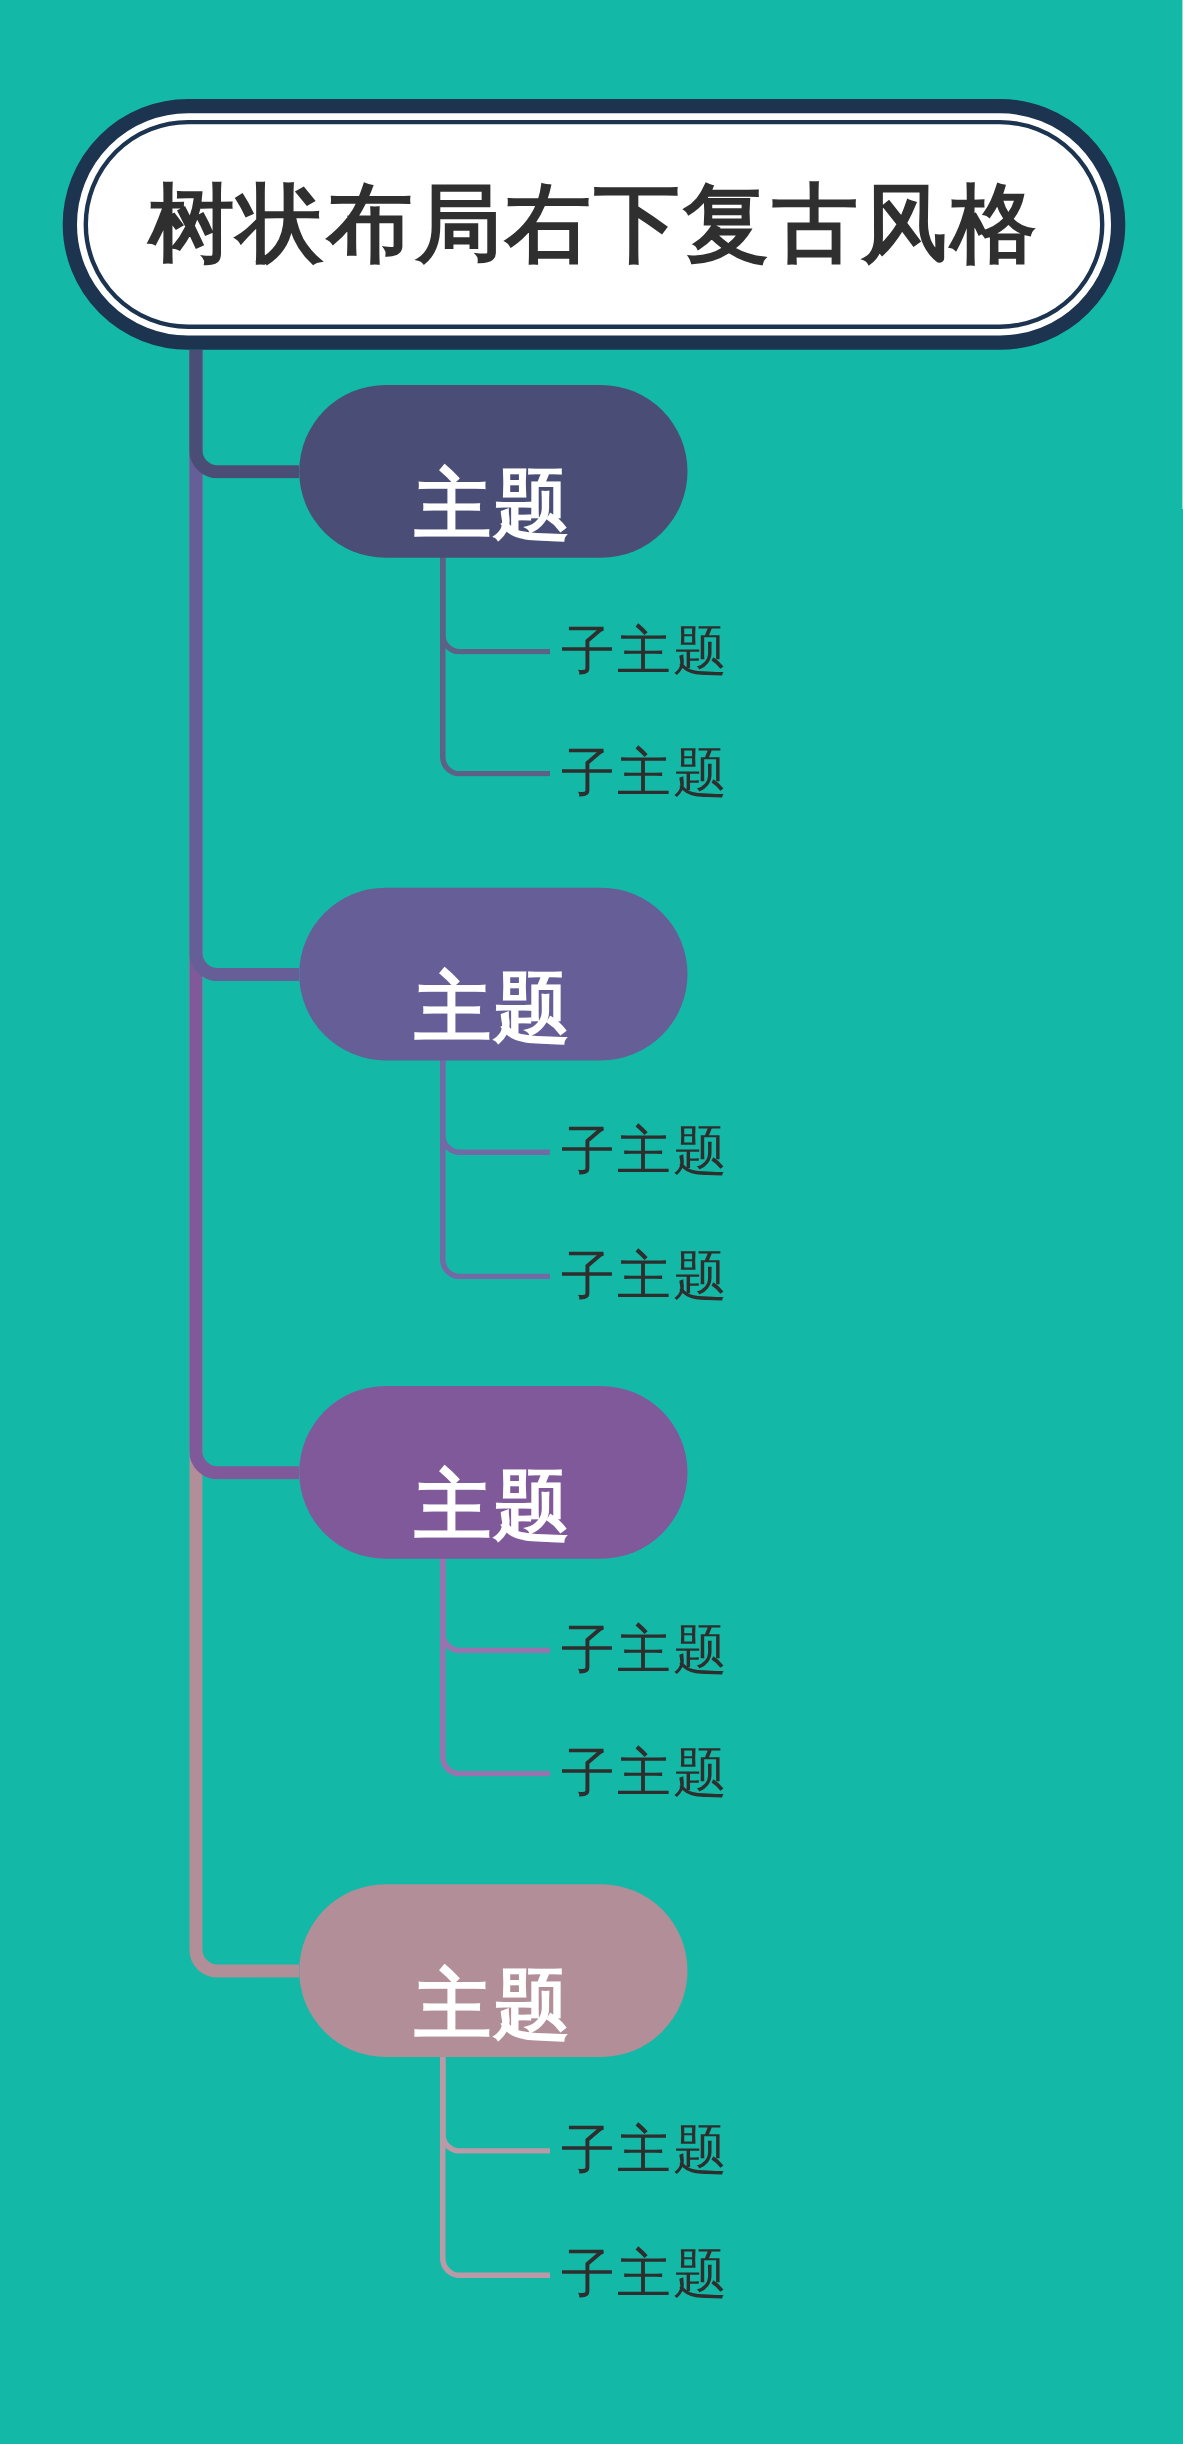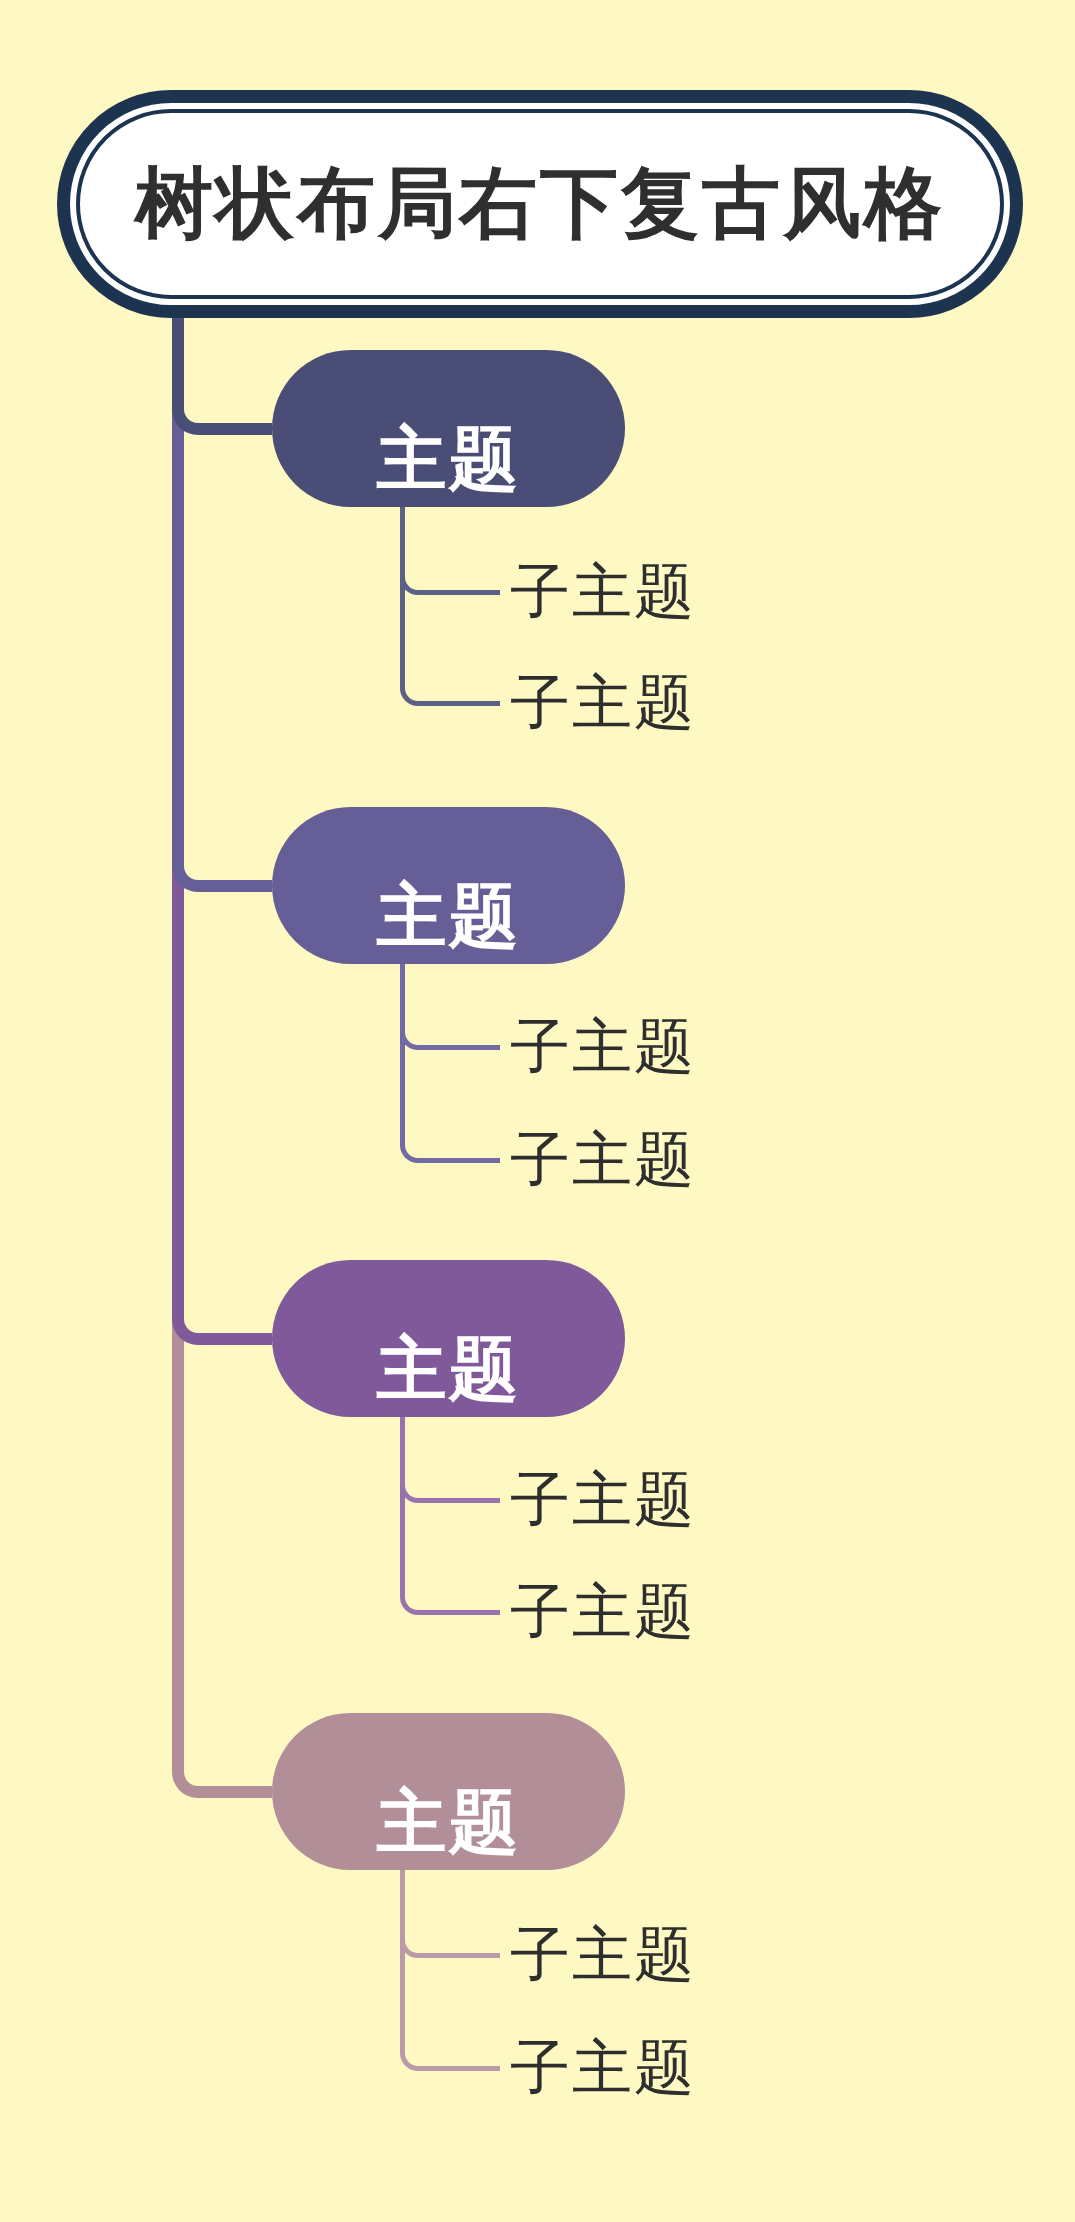--- a/index.html
+++ b/index.html
@@ -1,19 +1,19 @@
 <!DOCTYPE html>
 <html><head>
 <meta charset="utf-8">
 <style>
   html,body{margin:0;padding:0;background:#ffffff;}
   #canvas{
     position:relative;
     width:1075px;height:2222px;
-    background:#fef9c3;
+    background:#14b8a6;
     overflow:hidden;
     font-family:"Liberation Serif","DejaVu Serif",serif;
   }
   
   .root{
     position:absolute;left:57px;top:90px;width:966px;height:228px;
     box-sizing:border-box;border:13px solid #1c3450;border-radius:114px;
     background:#ffffff;z-index:30;
   }
   .root-inner{
@@ -52,21 +52,21 @@
     border-left:5px solid;border-bottom:5px solid;
     border-bottom-left-radius:18px;background:transparent;
   }
   #s11{top:505px;height:90px;z-index:6}  #s12{top:505px;height:201px;z-index:5}
   #s21{top:961px;height:89px;z-index:6}  #s22{top:961px;height:202px;z-index:5}
   #s31{top:1415px;height:88px;z-index:6} #s32{top:1415px;height:200px;z-index:5}
   #s41{top:1868px;height:90px;z-index:6} #s42{top:1868px;height:203px;z-index:5}
   
   .sublabel{
     position:absolute;left:510px;height:80px;line-height:80px;
-    font-size:60px;font-weight:400;letter-spacing:2px;
+    font-size:49px;font-weight:400;letter-spacing:2px;
     color:#2e2e2e;white-space:nowrap;z-index:25;
   }
   #l11{top:552px} #l12{top:663px}
   #l21{top:1007px} #l22{top:1120px}
   #l31{top:1460px} #l32{top:1572px}
   #l41{top:1915px} #l42{top:2028px}
 </style>
 </head>
 <body>
 

